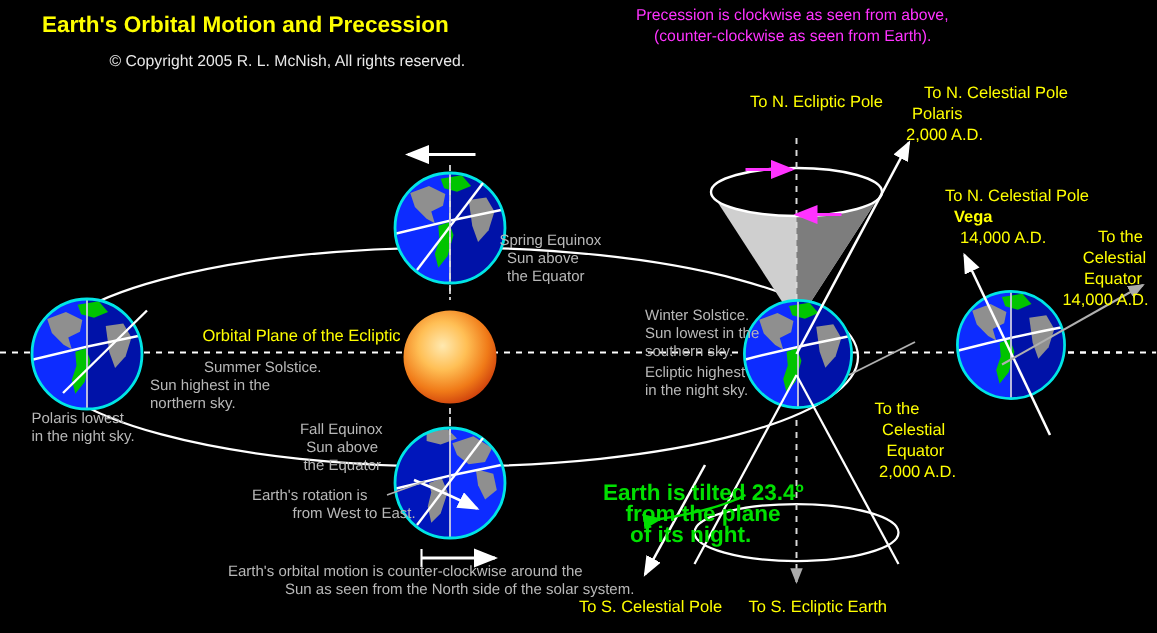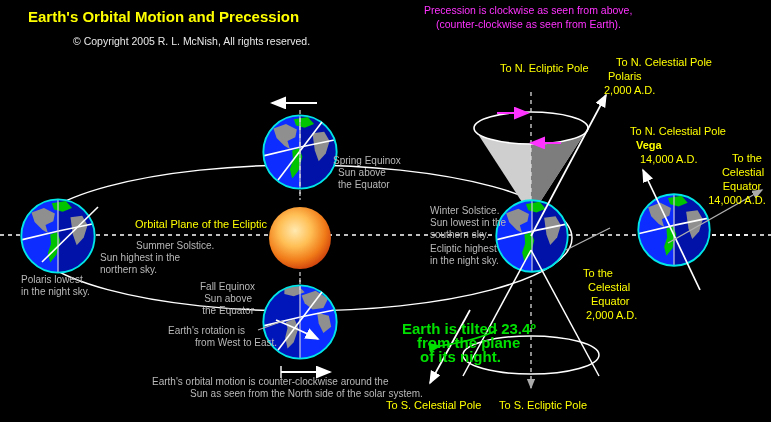--- a/index.html
+++ b/index.html
@@ -209,15 +209,15 @@
 <div class="lbl t-yellow" style="left:583px; top:267px;">To the</div>
 <div class="lbl t-yellow" style="left:588px; top:281px;">Celestial</div>
 <div class="lbl t-yellow" style="left:591px; top:295px;">Equator</div>
 <div class="lbl t-yellow" style="left:586px; top:309px;">2,000 A.D.</div>
 
 <div class="lbl t-green" style="left:402px; top:320px;">Earth is tilted 23.4º</div>
 <div class="lbl t-green" style="left:417px; top:334px;">from the plane</div>
 <div class="lbl t-green" style="left:420px; top:348px;">of its night.</div>
 
 <div class="lbl t-yellow" style="left:386px; top:399px;">To S. Celestial Pole</div>
-<div class="lbl t-yellow" style="left:499px; top:399px;">To S. Ecliptic Pole</div>
+<div class="lbl t-yellow" style="left:499px; top:399px;">To S. Ecliptic Earth</div>
 
 </div>
 
 </body></html>

